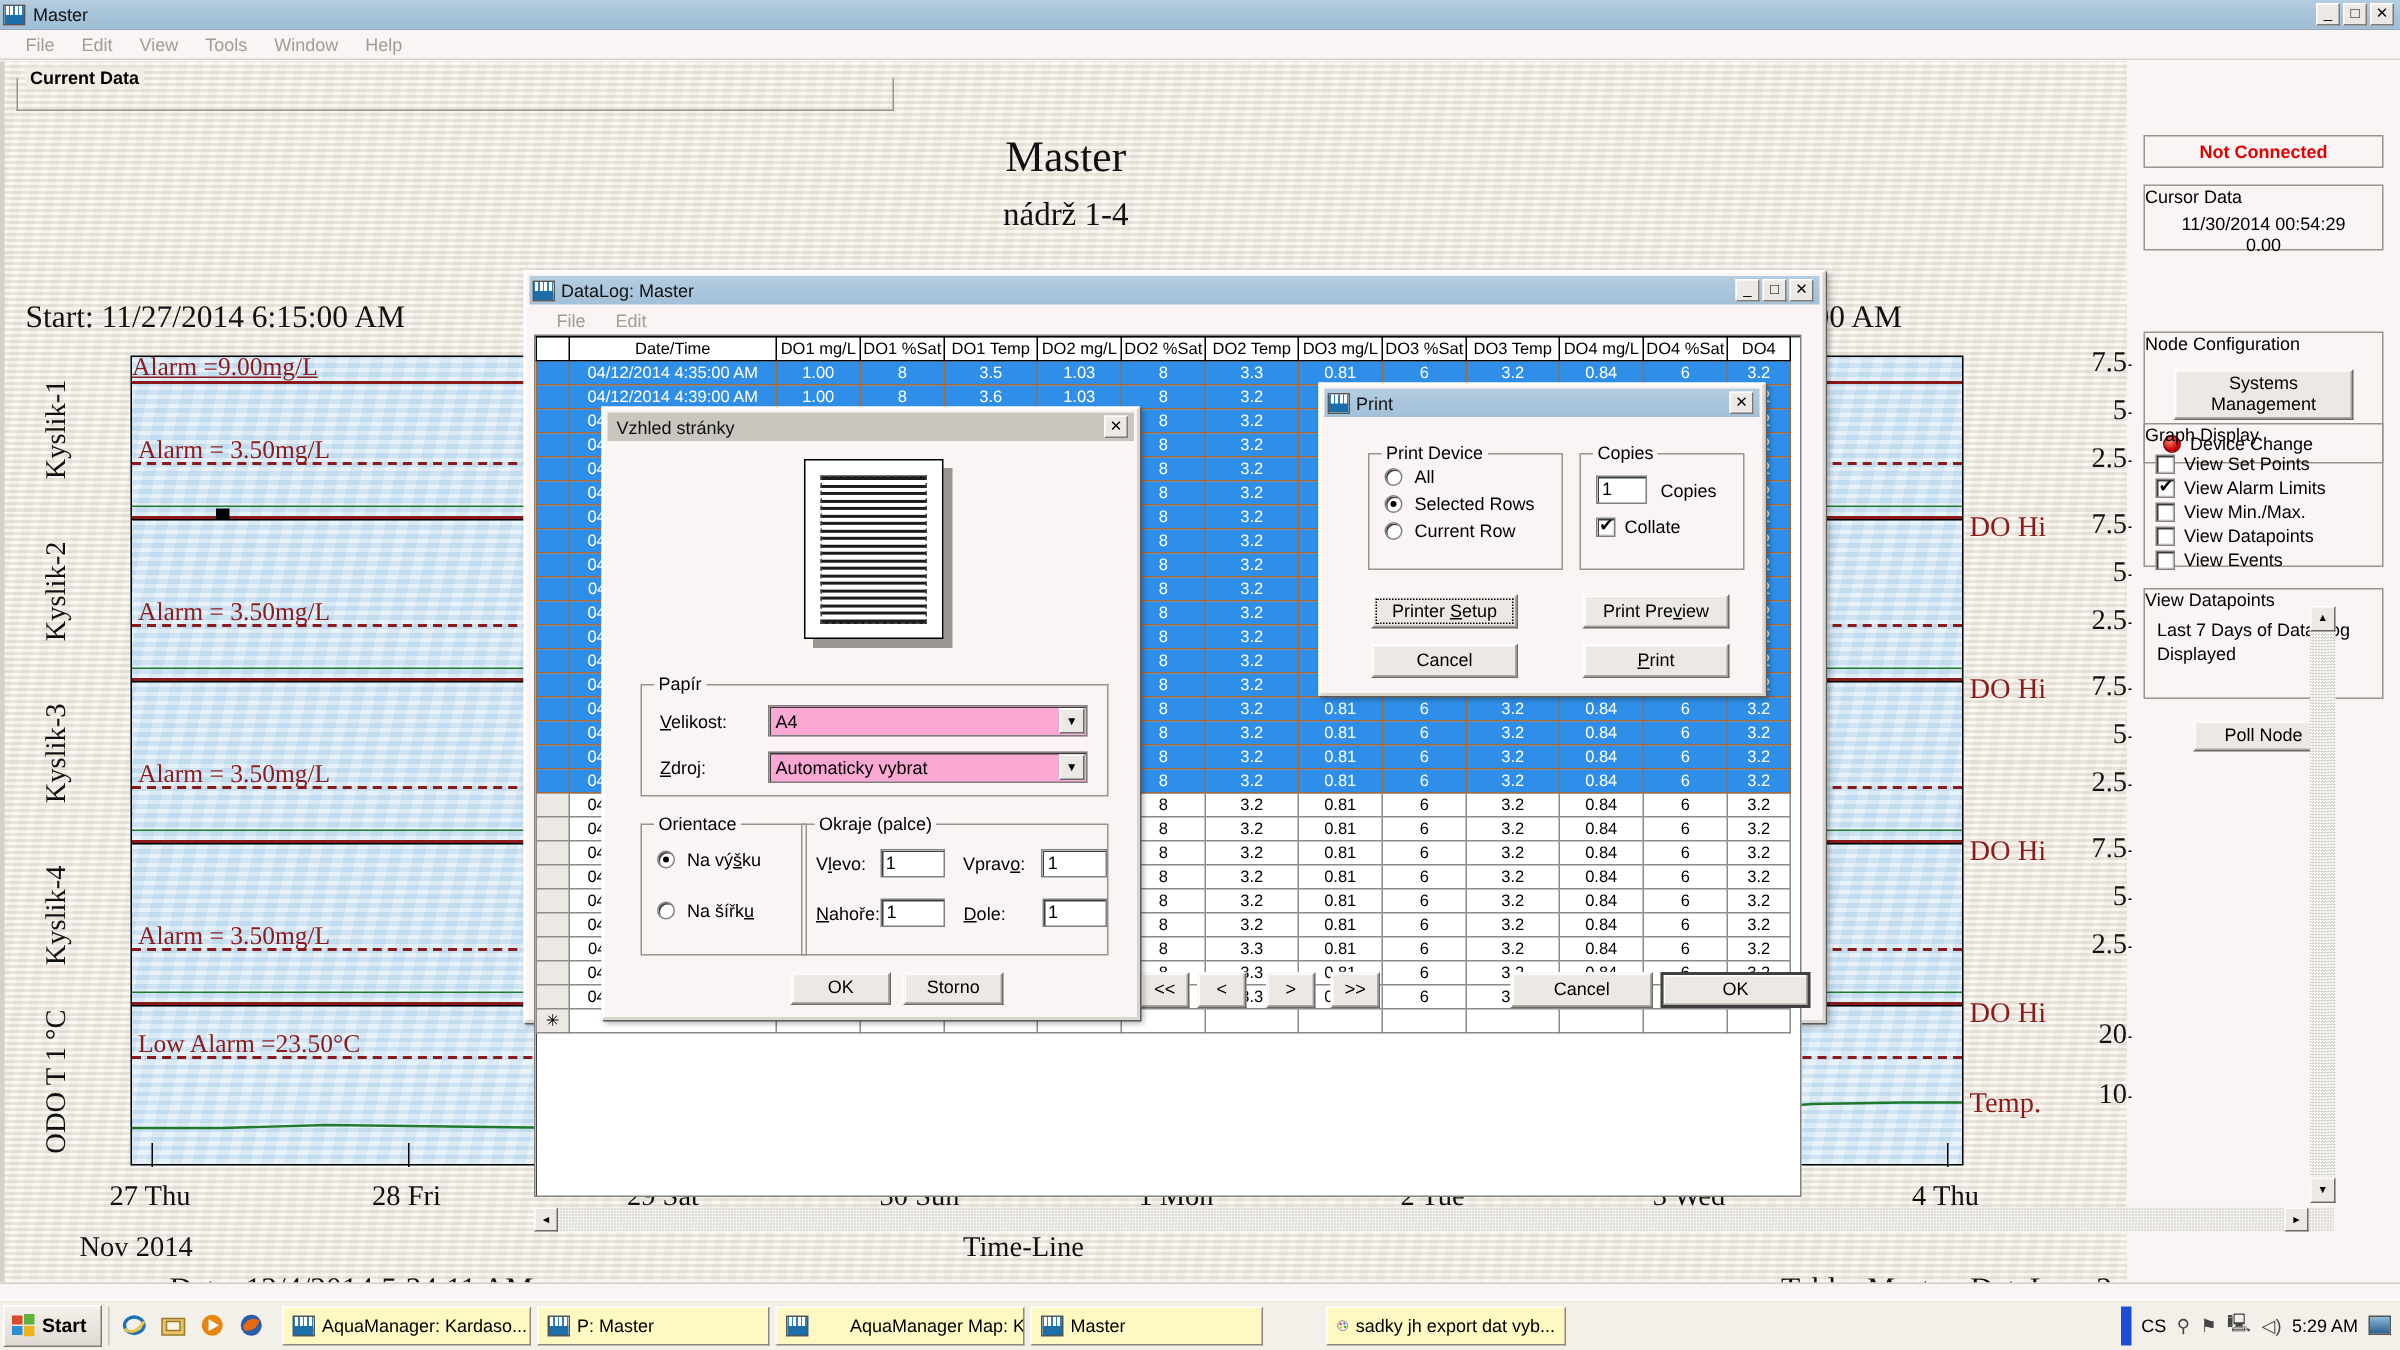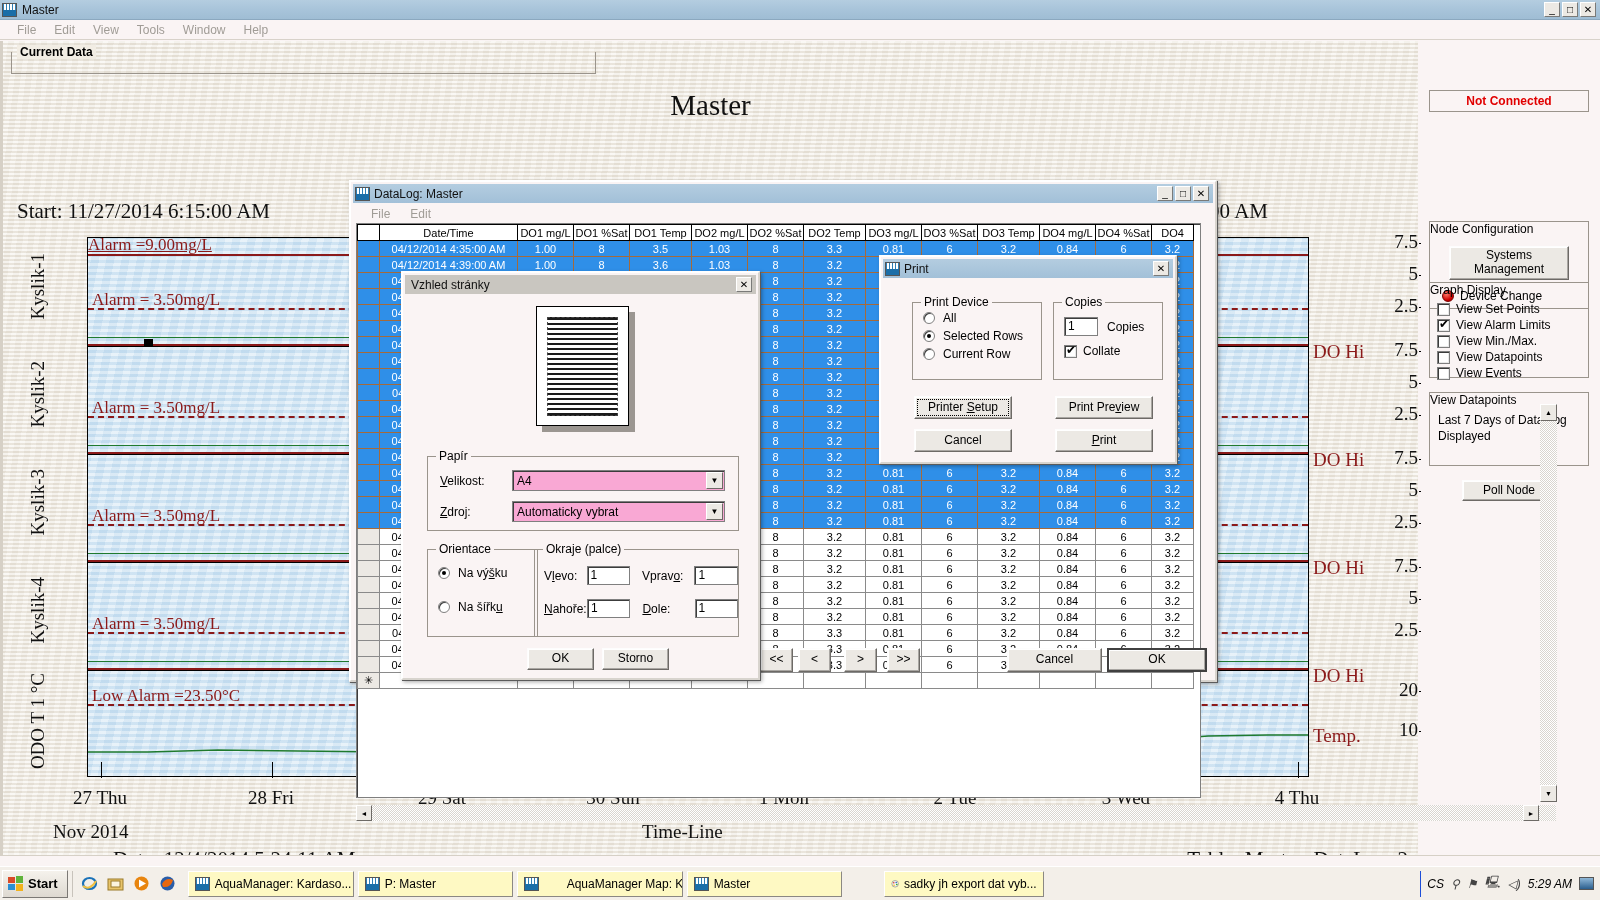--- a/index.html
+++ b/index.html
@@ -164,21 +164,21 @@
       padding:0 9px 0 5px; background:linear-gradient(180deg,#f5f2ec,#ded9d1);
       border:1px solid #fff; border-right-color:#7c7975; border-bottom-color:#7c7975;
       font-weight:bold; font-size:13px; }
   .qlaunch { display:flex; align-items:center; gap:9px; padding:0 8px;
       border-left:1px solid #c8c3bb; margin-left:4px; height:26px; }
   .tbtask { height:26px; min-width:150px; display:flex; align-items:center; gap:5px;
       padding:0 6px; margin-left:4px; font-size:12px;
       background:#fef9c3; border:1px solid #fff; border-right-color:#8b8883;
       border-bottom-color:#8b8883; overflow:hidden; white-space:nowrap; }
   .tray { margin-left:auto; display:flex; align-items:center; gap:7px; padding:0 6px;
-      height:26px; border-left:1px solid #1d4ed8; font-size:12px;font-style:italic; }
+      height:26px; border-left:7px solid #1d4ed8; font-size:12px; }
   .ysticon { width:15px; height:14px; background:#fff; border:1px solid #555;
       position:relative; flex:none; overflow:hidden; }
   .ysticon::before { content:""; position:absolute; left:0; right:0; top:0; height:7px;
       background:repeating-linear-gradient(90deg,#2f7fb5 0 1px,#fff 1px 3px); }
   .ysticon::after { content:""; position:absolute; left:0; right:0; bottom:0; height:6px;
       background:#1b6ea8; }
 </style>
 </head>
 <body>
 
@@ -202,20 +202,21 @@
     <span>Window</span>
     <span>Help</span>
   </div>
 
   <div id="chartarea">
 
     <div class="grpbox-cd"></div>
     <div class="grpbox-cd-lbl">Current Data</div>
 
     <div class="chart-title">Master</div>
+    <div class="chart-sub">nádrž 1-4</div>
     <div class="startlbl">Start: 11/27/2014 6:15:00  AM</div>
     <div class="stoplbl">Stop: 12/4/2014 6:11:00  AM</div>
 
     <div class="axname" style="left:24px; top:212px;">Kyslik-1</div>
     <div class="axname" style="left:24px; top:320px;">Kyslik-2</div>
     <div class="axname" style="left:24px; top:428px;">Kyslik-3</div>
     <div class="axname" style="left:24px; top:536px;">Kyslik-4</div>
     <div class="axname" style="left:24px; top:632px;">ODO T 1 °C</div>
 
     <div class="ytick" style="width:72px; top:190px;">7.5</div>
@@ -299,20 +300,25 @@
 
     <div class="monthlbl">Nov 2014</div>
     <div class="tlinelbl">Time-Line</div>
     <div class="datelbl">Date: 12/4/2014 5:24:11  AM</div>
     <div class="tablelbl">Table: Master_DataLog_2</div>
   </div>
 
   <div id="sidebar">
     <div class="notconn">Not Connected</div>
 
+    <div class="gb" style="left:8px; top:82px; width:160px; height:44px;">
+      <span class="lg">Cursor Data</span>
+      <div class="ctr" style="margin-top:4px; font-size:12px;">11/30/2014 00:54:29</div>
+      <div class="ctr" style="font-size:12px;">0.00</div>
+    </div>
 
     <div class="gb" style="left:8px; top:136px; width:160px; height:88px;margin-top:44px;">
       <span class="lg">Node Configuration</span>
       <div class="btn3d" style="margin:10px auto 0; width:120px; height:34px; white-space:pre-line;">Systems
 Management</div>
       <div style="display:flex; align-items:center; gap:6px; margin:9px 0 0 12px;">
         <span class="redball"></span>
         <span style="font-size:12px;">Device Change</span>
       </div>
     </div>

